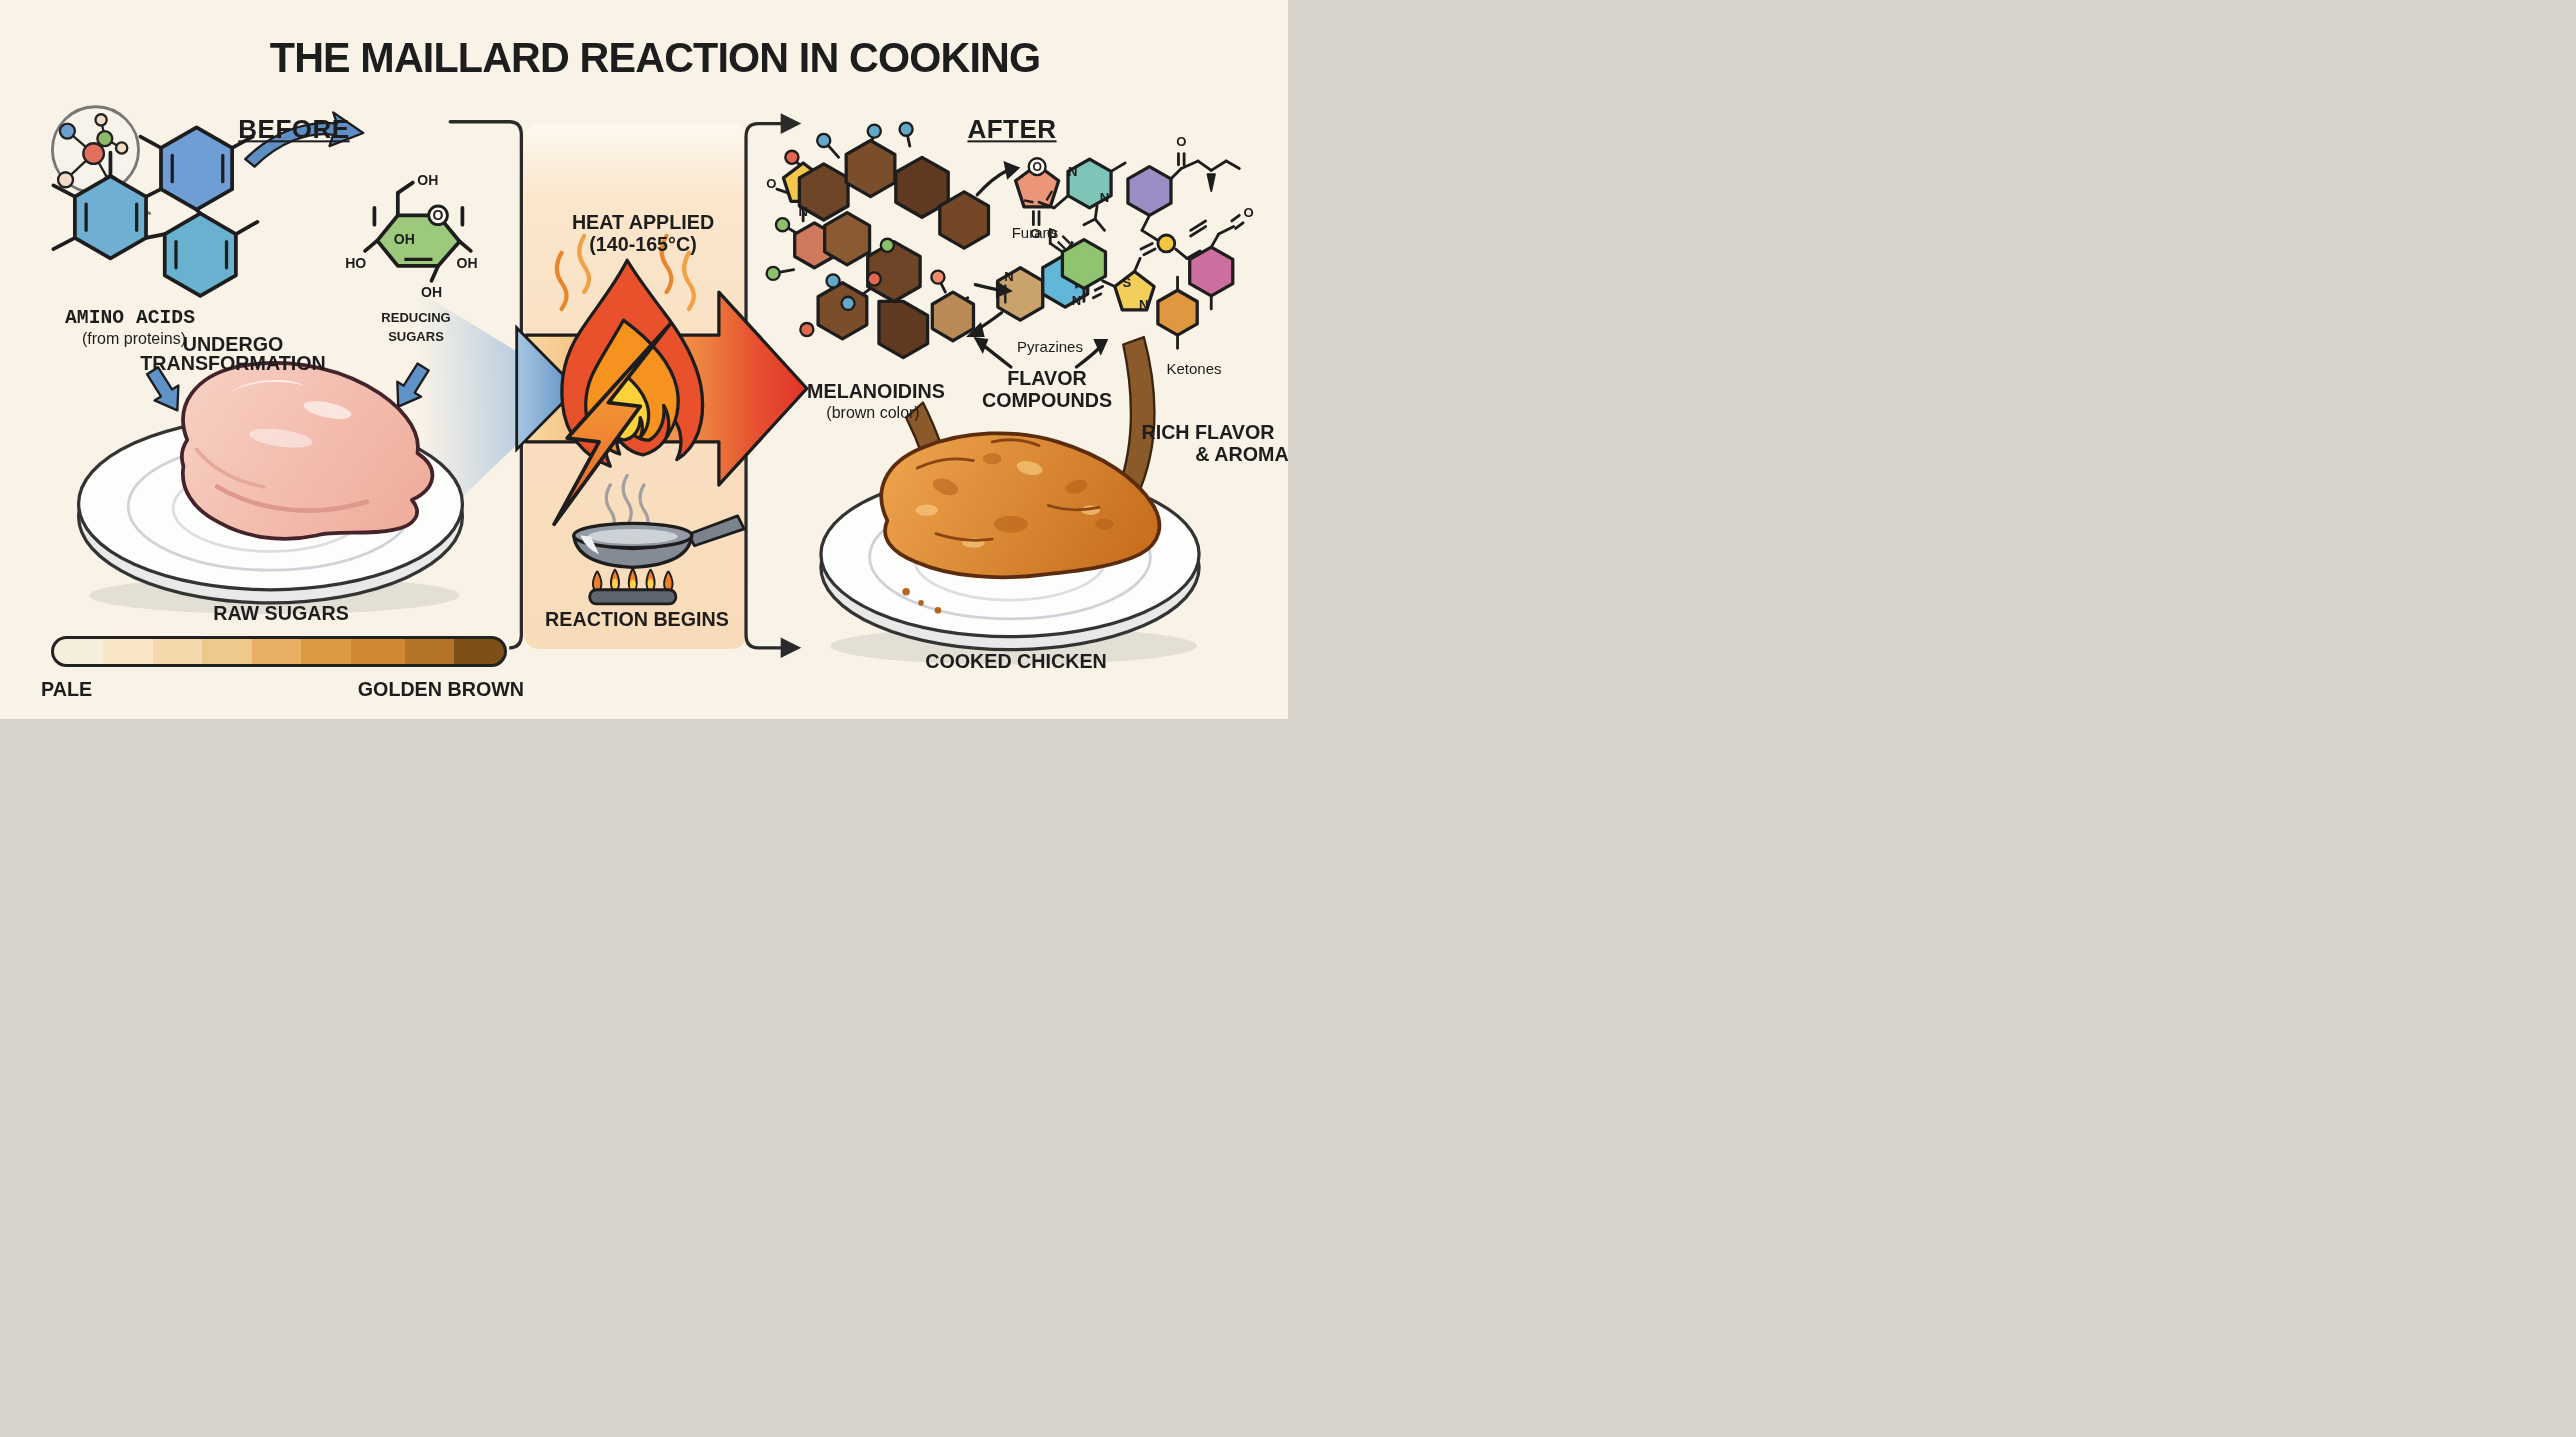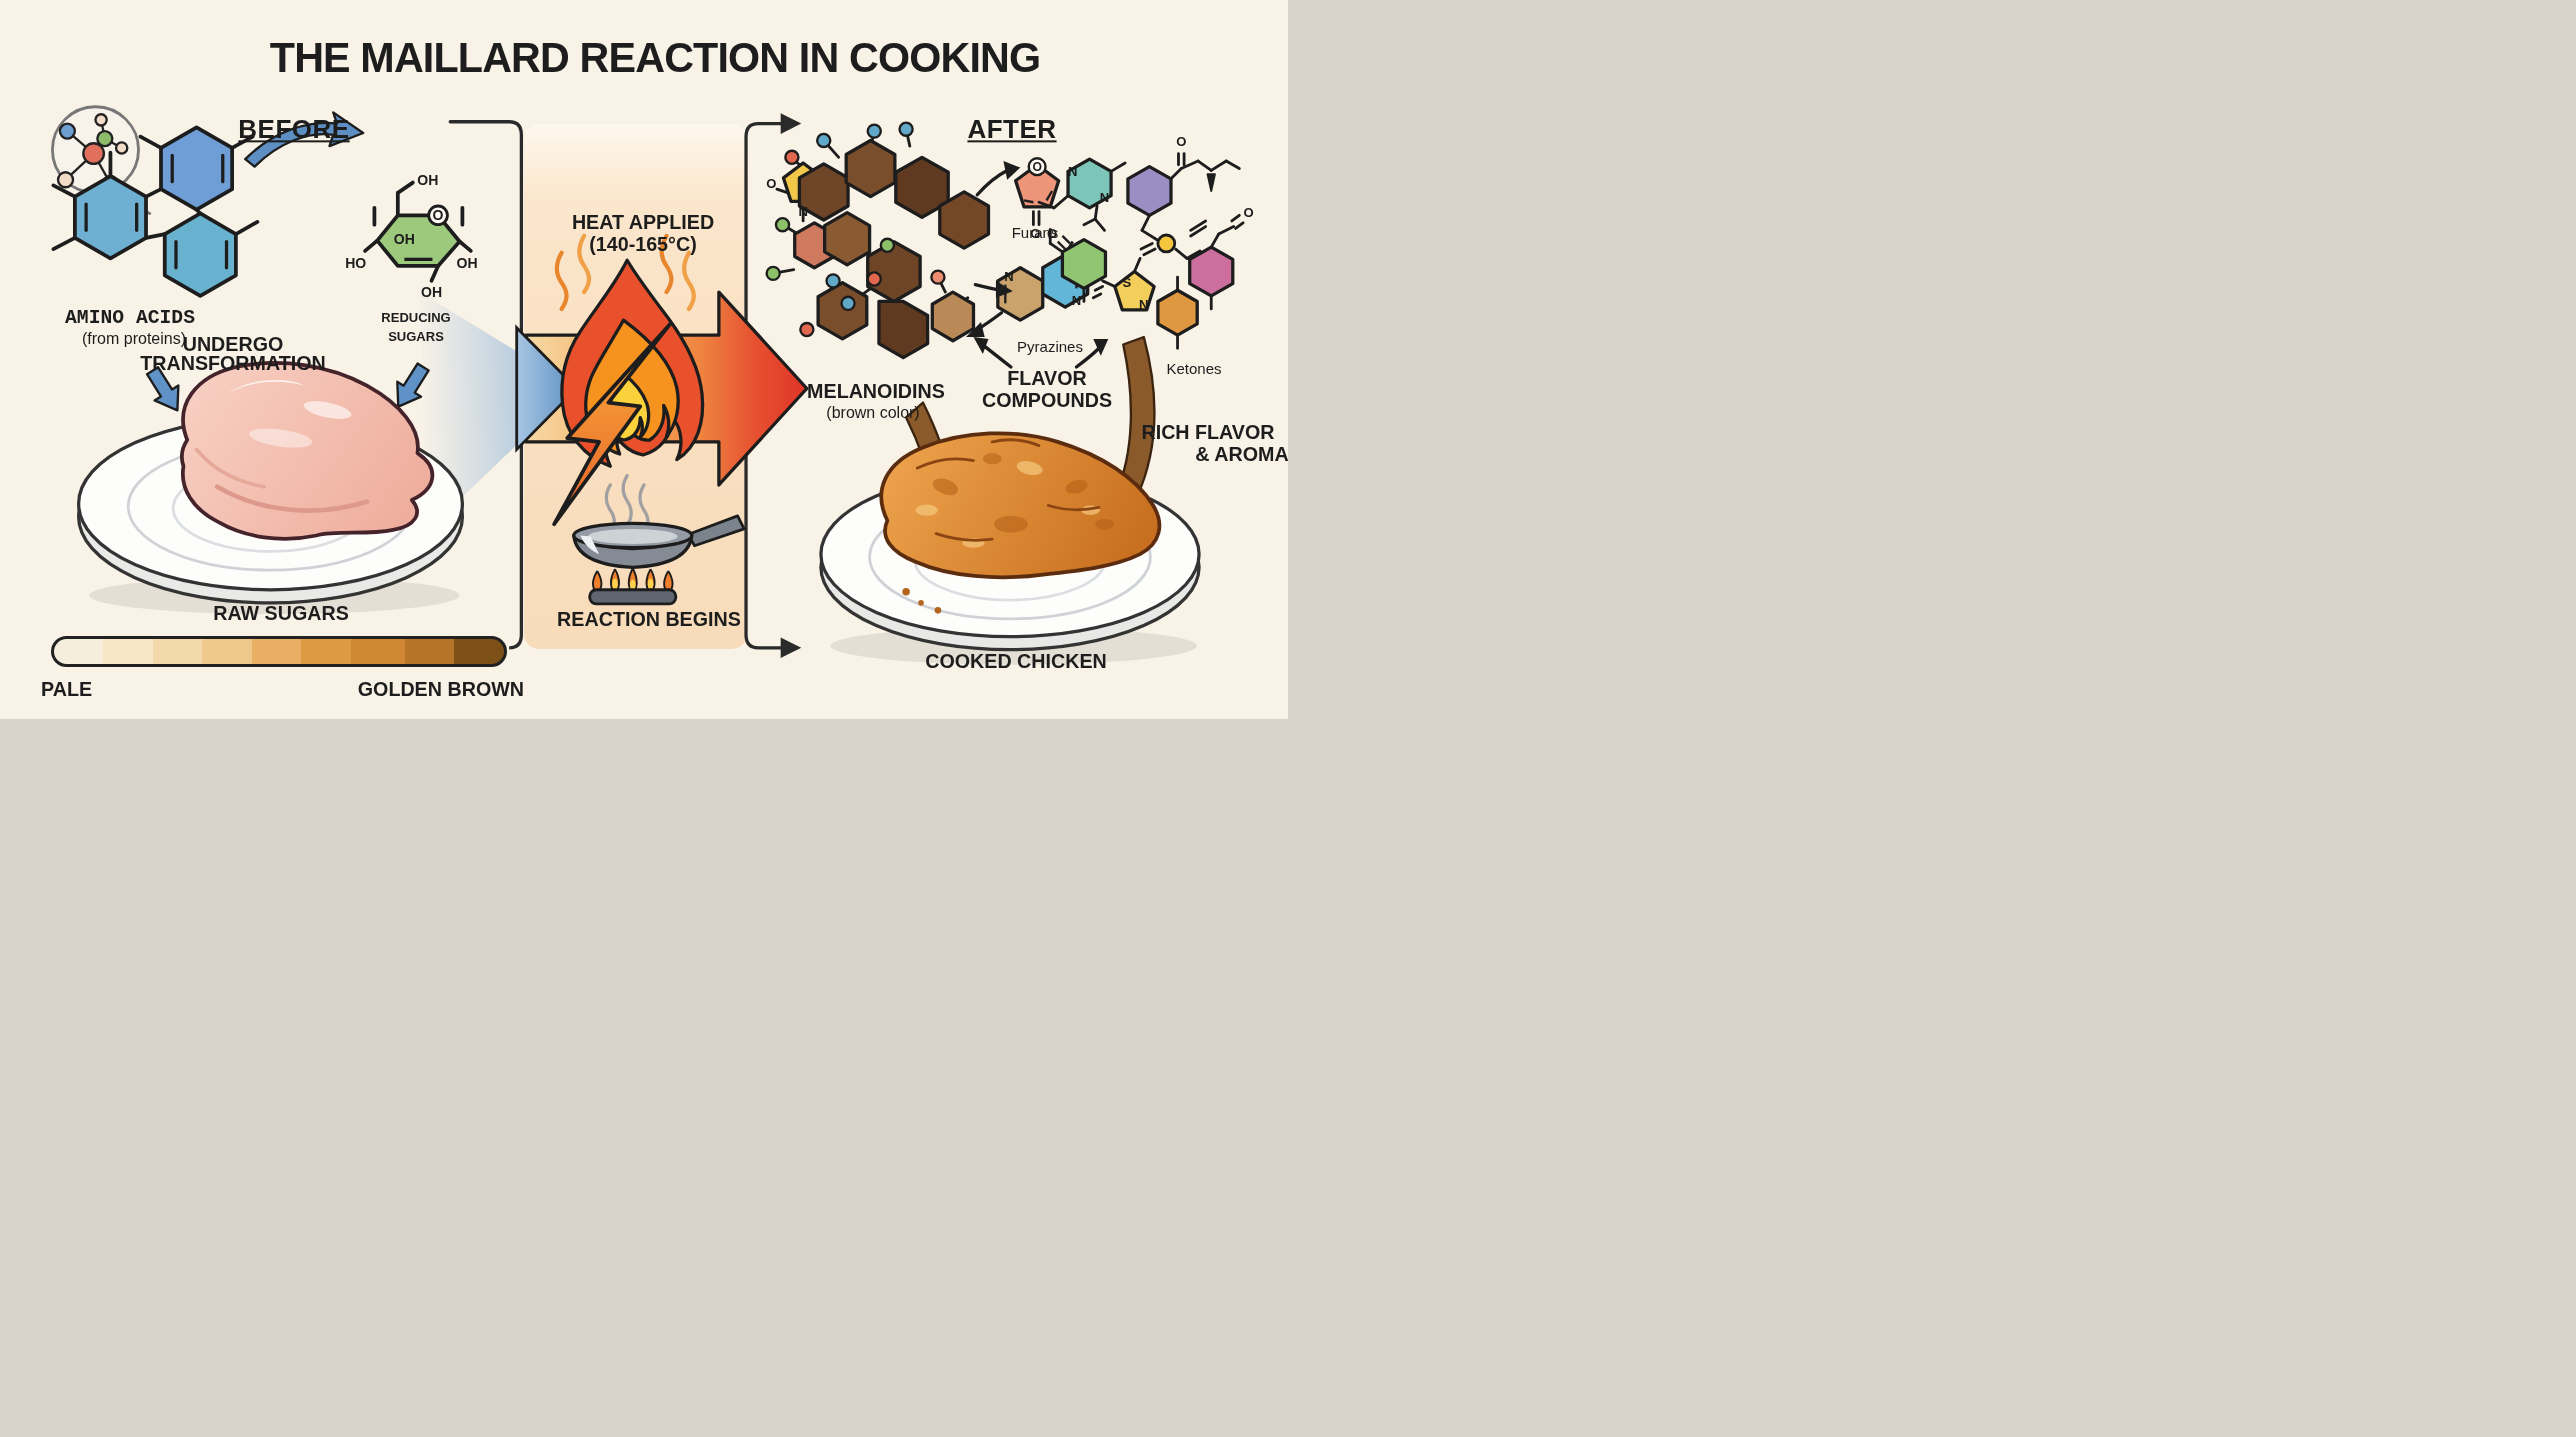--- a/index.html
+++ b/index.html
@@ -416,21 +416,21 @@
   <div class="label sub" style="left:134px;top:339px;">(from proteins)</div>
 
   <div class="label big" style="left:233px;top:344px;">UNDERGO</div>
   <div class="label big" style="left:233px;top:363px;">TRANSFORMATION</div>
 
   <div class="label med" style="left:416px;top:318px;">REDUCING</div>
   <div class="label med" style="left:416px;top:337px;">SUGARS</div>
 
   <div class="label big" style="left:643px;top:222px;">HEAT APPLIED</div>
   <div class="label big" style="left:643px;top:244px;">(140-165°C)</div>
-  <div class="label big" style="left:637px;top:619px;margin-left:12px;">REACTION BEGINS</div>
+  <div class="label big" style="left:637px;top:619px;">REACTION BEGINS</div>
 
   <div class="label big" style="left:281px;top:613px;">RAW SUGARS</div>
 
   <div class="scalebar"></div>
   <div class="label big" style="left:41px;top:689px;transform:translate(0,-50%);">PALE</div>
   <div class="label big" style="left:524px;top:689px;transform:translate(-100%,-50%);">GOLDEN BROWN</div>
 
   <div class="label big" style="left:876px;top:391px;">MELANOIDINS</div>
   <div class="label sub" style="left:873px;top:413px;">(brown color)</div>
 

